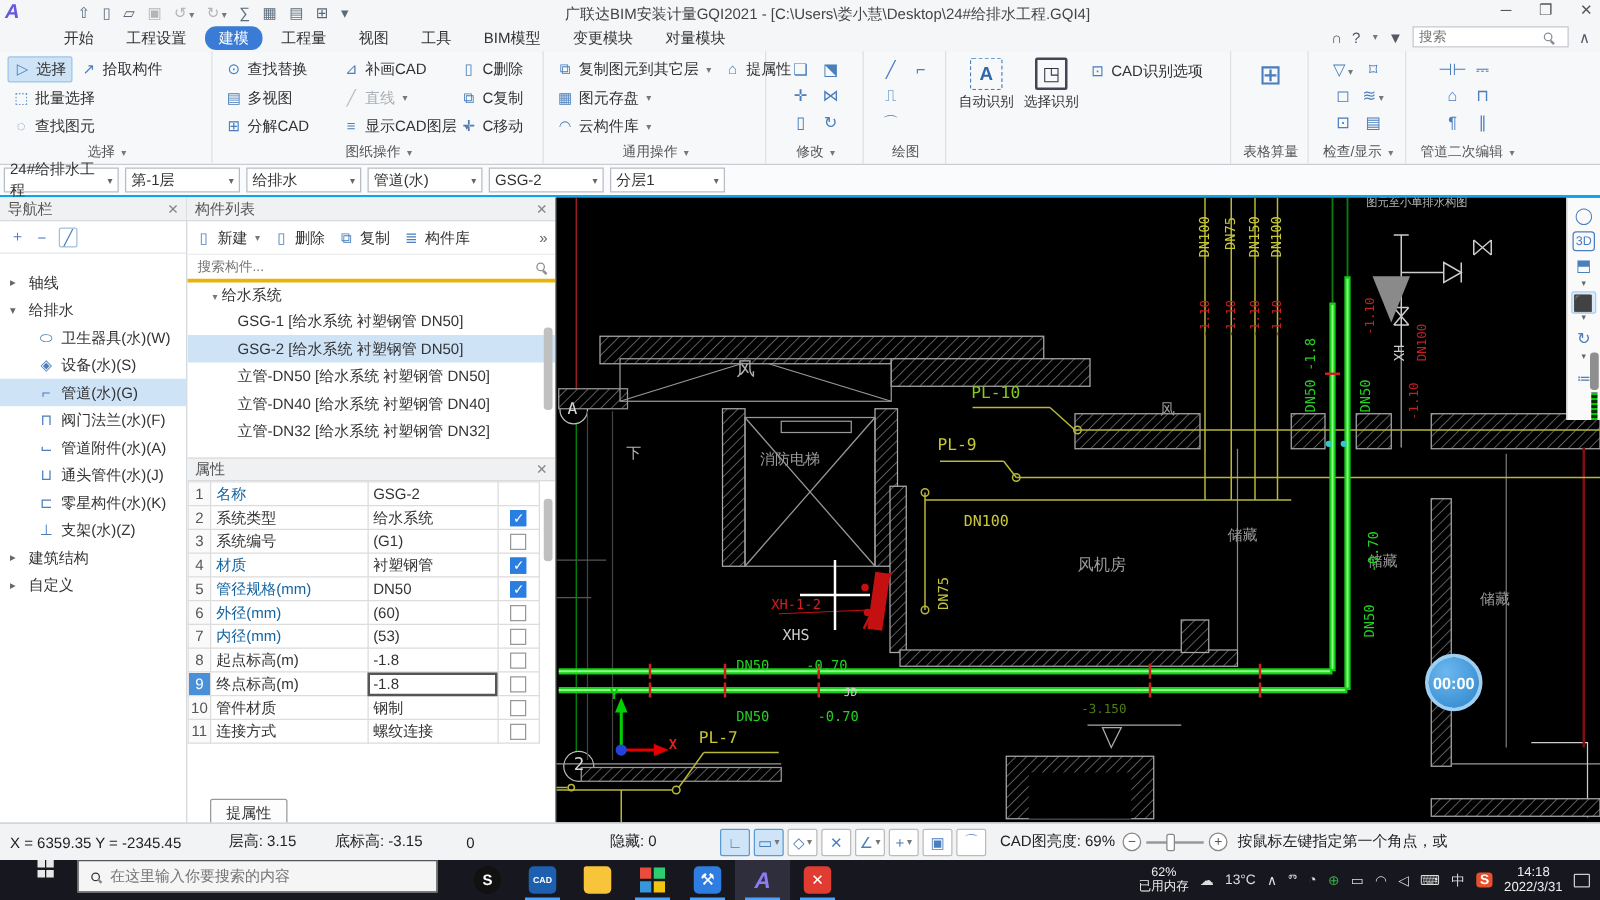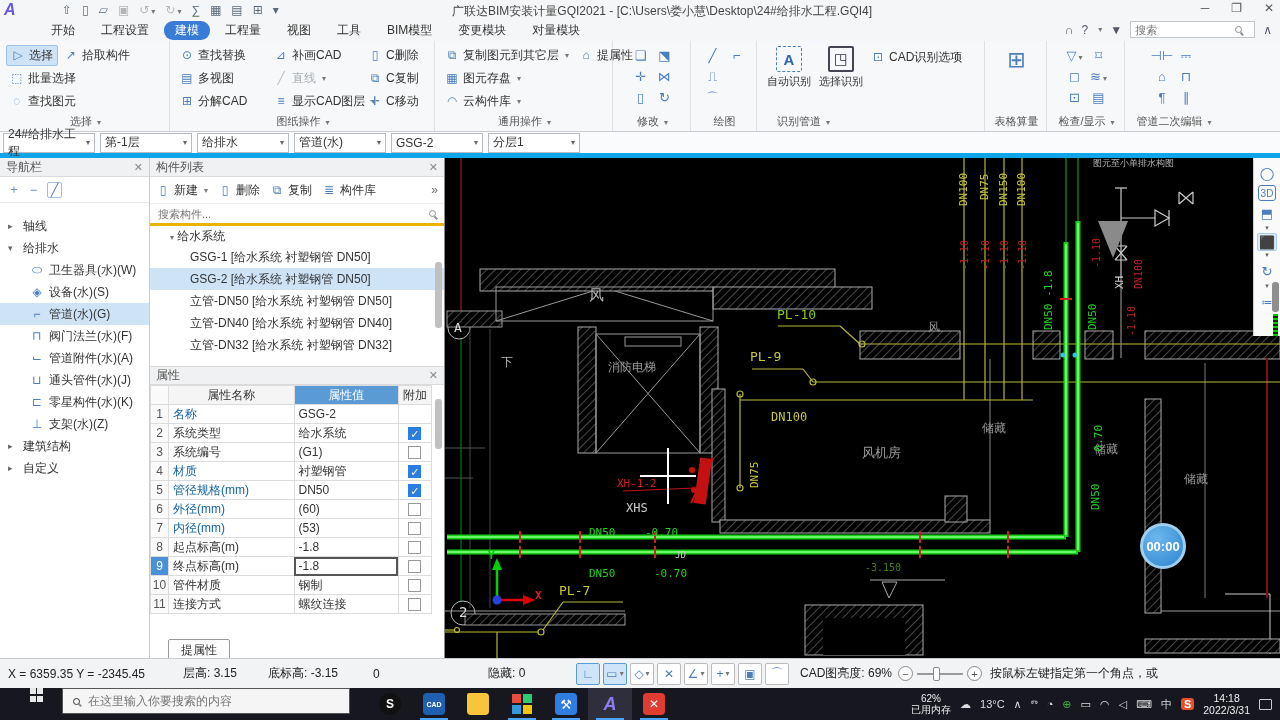--- a/index.html
+++ b/index.html
@@ -43,21 +43,21 @@
   .rlabel { height:17px; text-align:center; color:#555; font-size:11px; white-space:nowrap; }
   .caret { font-size:8px; color:#777; margin-left:2px; }
   .bigbtn { width:52px; display:flex; flex-direction:column; align-items:center; gap:2px; padding-top:3px; cursor:default; }
   .bigico { width:26px; height:26px; border:1px dashed #4a7ebd; color:#2f66a8; font-weight:bold;
     display:flex; align-items:center; justify-content:center; font-size:15px; border-radius:2px; }
   .bigico.solid { border:2px solid #445; color:#334; }
   .icgrid { display:grid; grid-template-columns:24px 24px; grid-auto-rows:21px; align-items:center; justify-items:center; color:#4a7ebd; font-size:13px; }
 
   
   .combos { position:absolute; left:0; top:132px; width:1280px; height:26px; background:#fafbfc;
-    border-bottom:5px solid #0ea5e9; display:flex; align-items:center; gap:5px; padding-left:3px; }
+    border-bottom:2px solid #0ea5e9; display:flex; align-items:center; gap:5px; padding-left:3px; }
   .combo { width:92px; height:20px; background:#fff; border:1px solid #b8bcc2; display:flex;
     align-items:center; justify-content:space-between; padding:0 4px; font-size:12px; color:#333; }
   .combo .arr { font-size:8px; color:#666; }
 
   
   .panel-hdr { height:19px; background:#f0f1f2; border-bottom:1px solid #d8dadd; display:flex;
     align-items:center; padding:0 6px; color:#555; justify-content:space-between; }
   .xclose { color:#888; font-size:11px; }
   .navpanel { position:absolute; left:0; top:158px; width:150px; height:500px; background:#fff; border-right:1px solid #c9cdd2; }
   .navtools { height:26px; border-bottom:1px solid #e4e6e8; display:flex; align-items:center; gap:10px; padding-left:8px; color:#4a7ebd; }
@@ -340,21 +340,20 @@
         </div>
         <div class="bigbtn">
           <div class="bigico solid">◳</div>
           <span style="font-size:11px">选择识别</span>
         </div>
         <div class="ritem" style="height:20px; margin-top:4px">
           <span class="rico">⊡</span>
             <span>CAD识别选项</span>
         </div>
       </div>
-      <div class="rlabel" style="text-align:left; padding-left:14px"><span>识别管道</span> <span class="caret">▾</span></div>
     </div>
 
     <div class="rgroup" style="width:62px">
       <div style="flex:1; display:flex; justify-content:center; padding-top:4px">
         <span style="font-size:22px; color:#4a7ebd">⊞</span>
       </div>
       <div class="rlabel"><span>表格算量</span></div>
     </div>
 
     <div class="rgroup" style="width:78px">
@@ -516,26 +515,20 @@
       <div class="vthumb" style="top:36px; height:66px"></div>
     </div>
 
     <div class="panel-hdr" style="border-top:1px solid #d8dadd">
         <span>属性</span>
         <span class="xclose">✕</span>
       </div>
     <div style="position:relative; height:246px; overflow:hidden;">
       <table class="ptable">
         <tbody id="ptbody">
-            <tr>
-              <td class="cnum"></td>
-              <td class="cname" style="background:#f5f5f5;text-align:center">属性名称</td>
-              <td class="cval" style="background:#5b9bd5;color:#fff;text-align:center">属性值</td>
-              <td class="cchk" style="background:#f5f5f5">附加</td>
-            </tr>
             <tr>
               <td class="cnum">1</td>
               <td class="cname bluename">名称</td>
               <td class="cval">GSG-2</td>
               <td class="cchk"></td>
             </tr>
             <tr>
               <td class="cnum">2</td>
               <td class="cname">系统类型</td>
               <td class="cval">给水系统</td>

